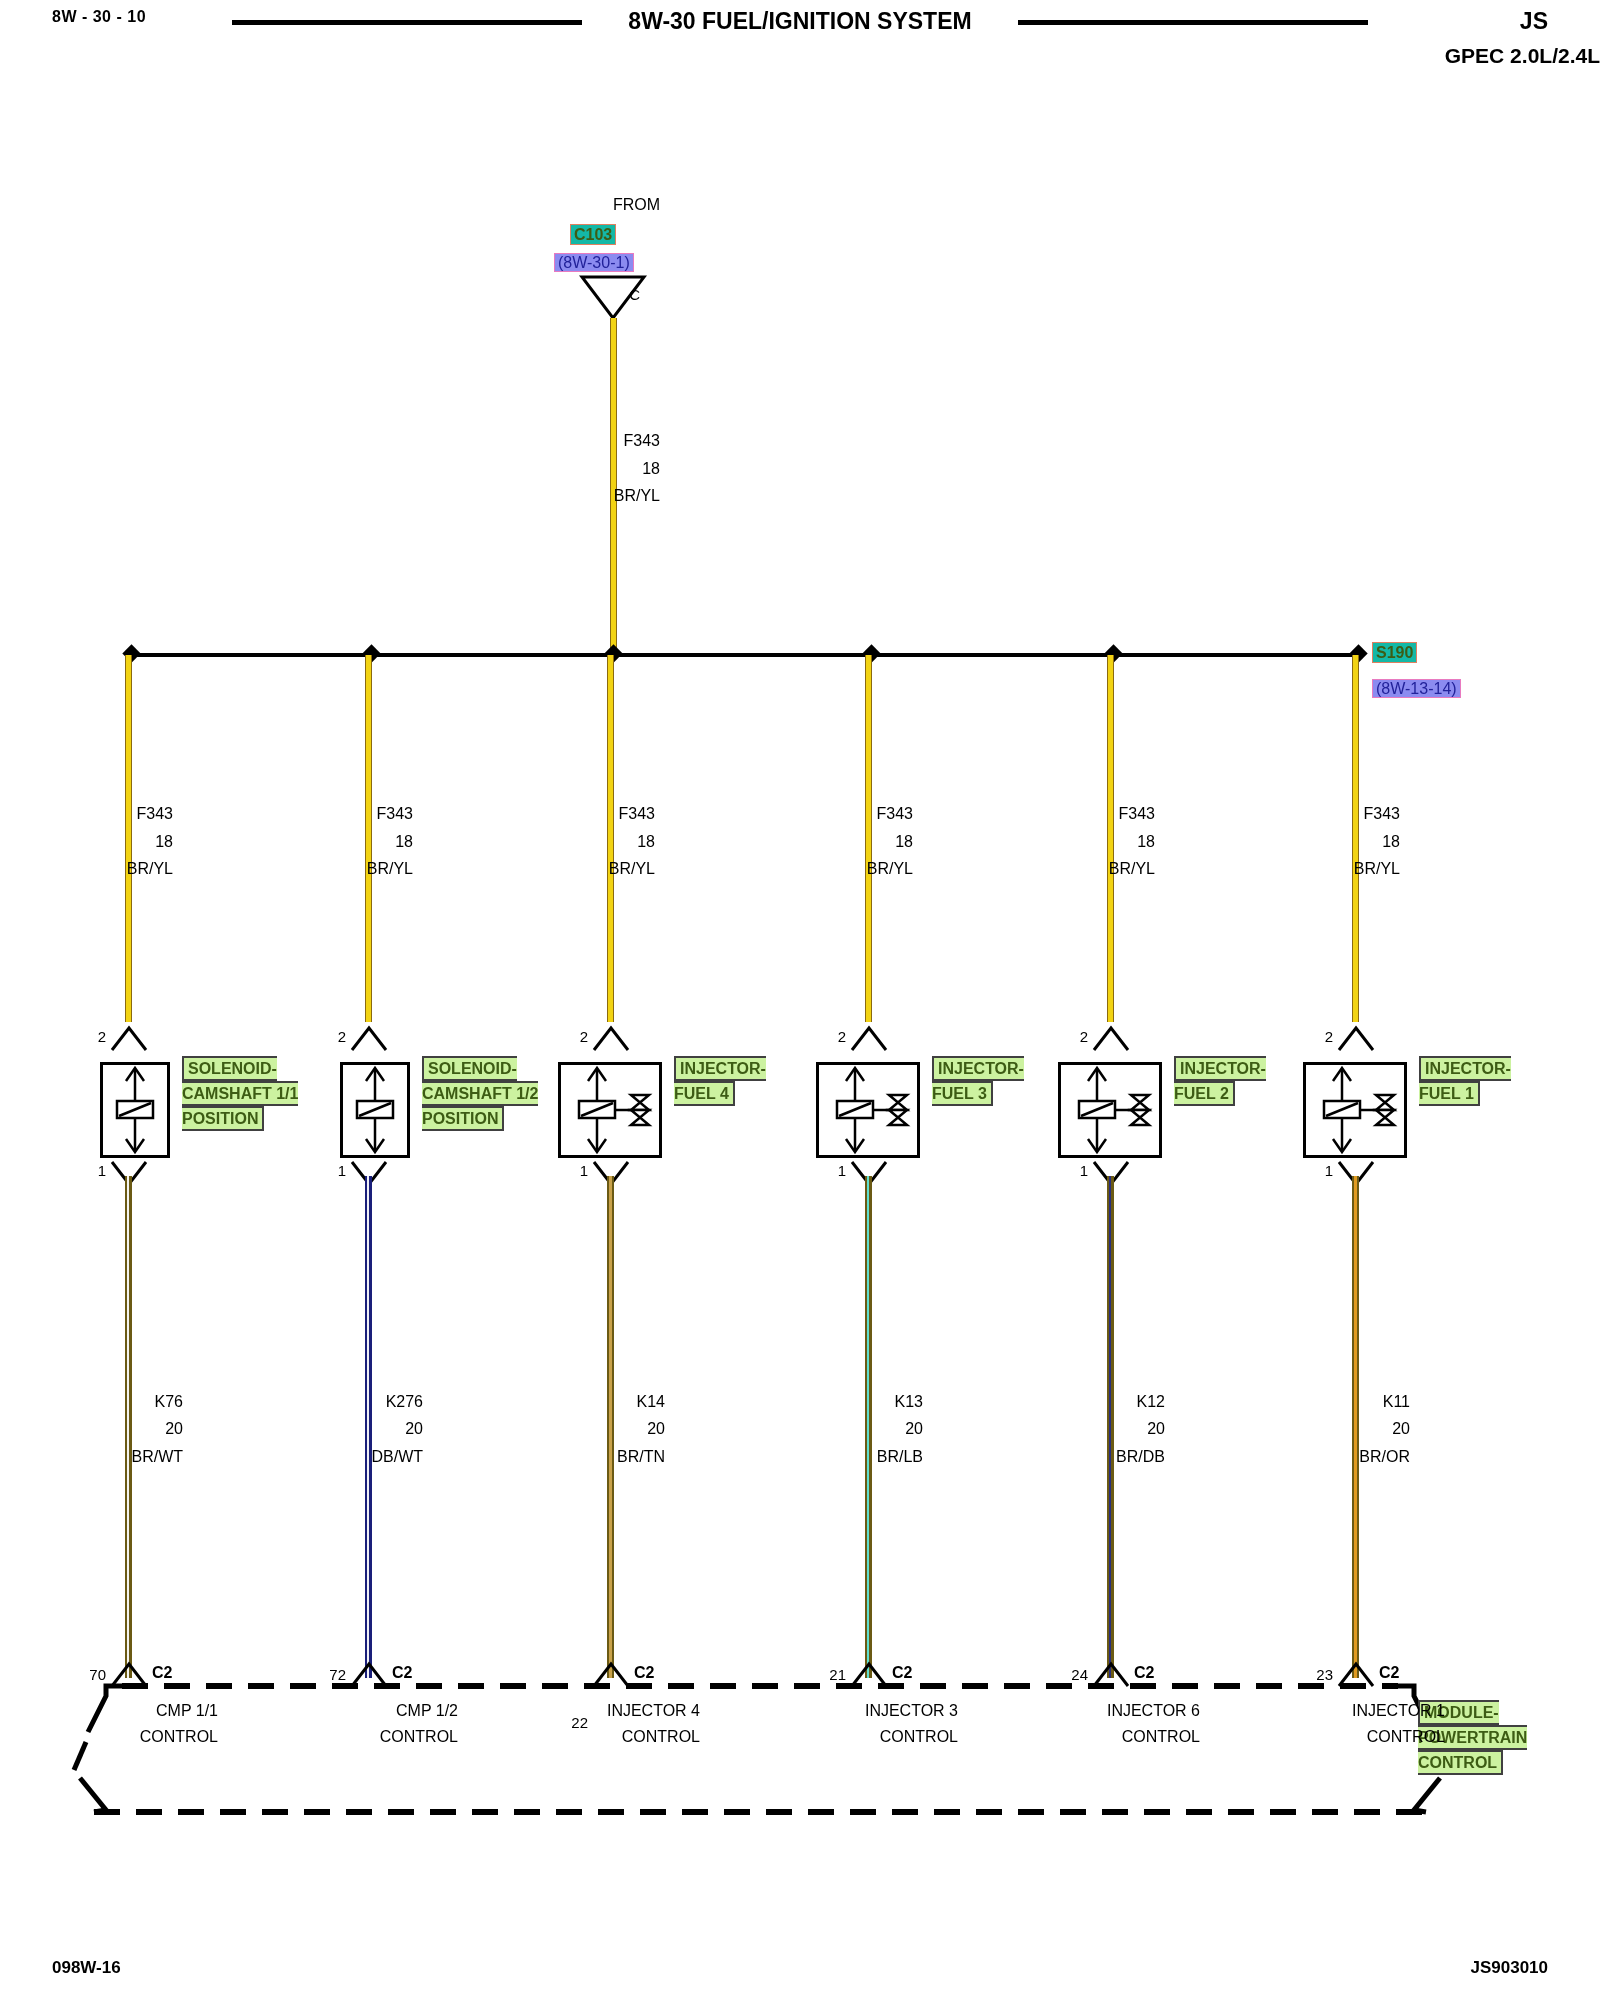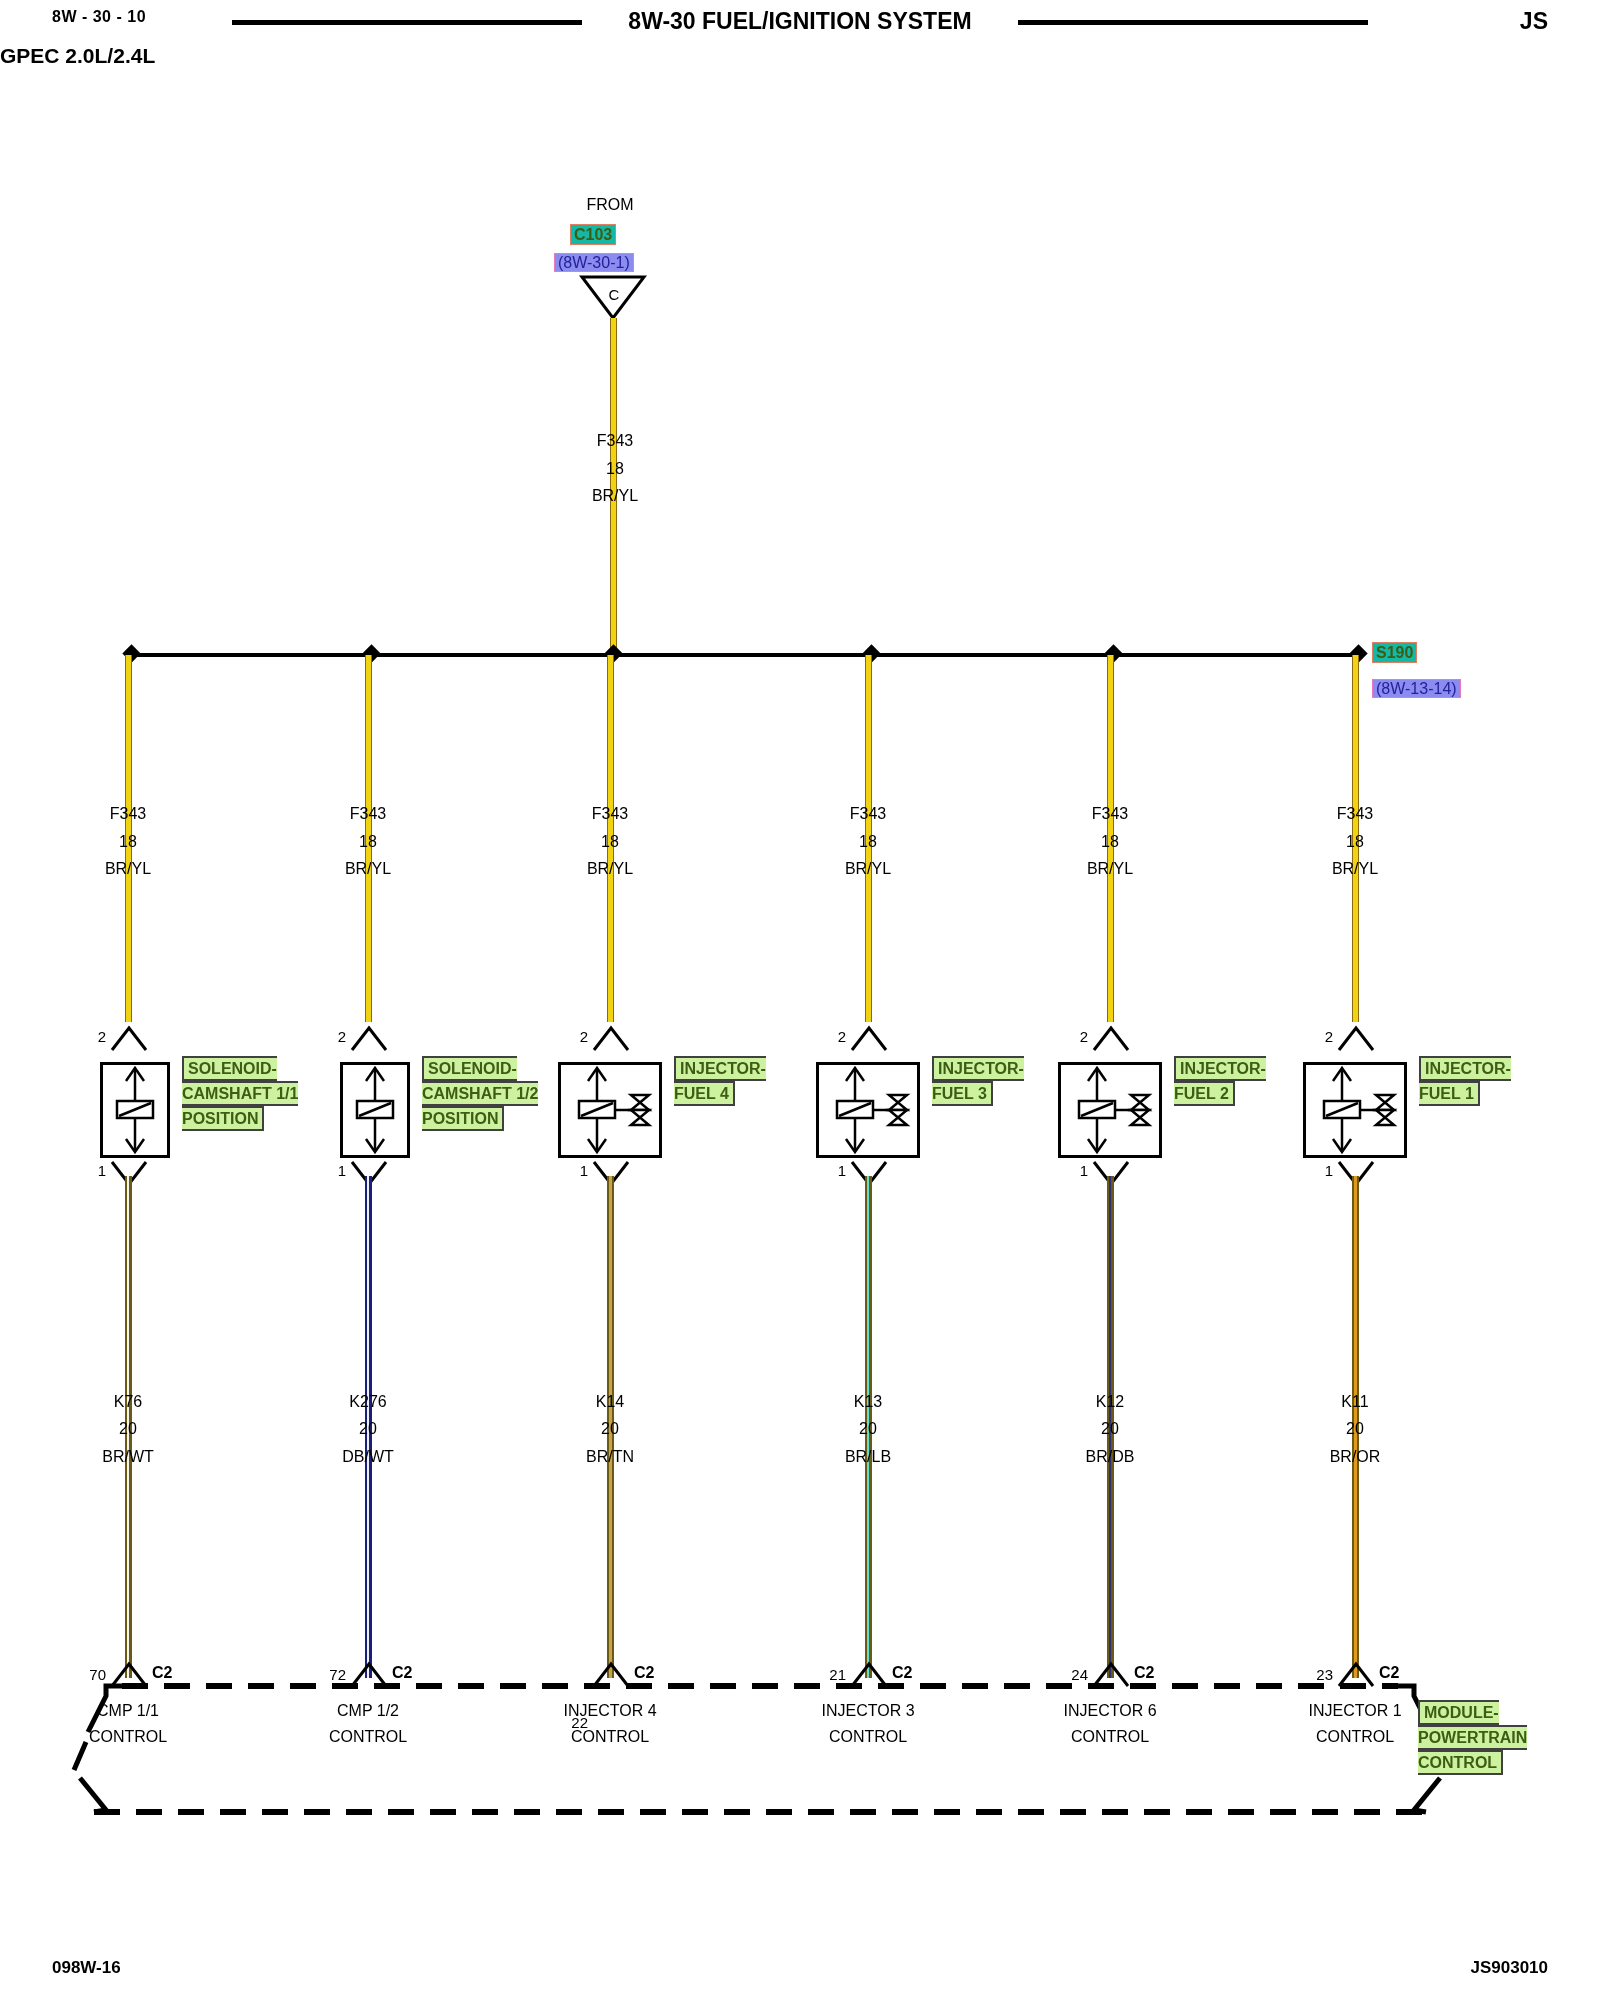--- a/index.html
+++ b/index.html
@@ -33,21 +33,21 @@
     white-space: nowrap;
   }
   .hdr-title {
     left: 0; right: 0; top: 8px;
     text-align: center;
     font-size: 23px; font-weight: bold;
     white-space: nowrap;
   }
   .hdr-sub {
     left: 0; right: 0; top: 44px;
-    text-align: left;
+    text-align: right;
     font-size: 21px; font-weight: bold;
     white-space: nowrap;
   }
   .hdr-rule {
     height: 5px; background: #000; top: 20px;
   }
   .hdr-rule.l { left: 232px; width: 350px; }
   .hdr-rule.r { right: 232px; width: 350px; }
 
   
@@ -86,21 +86,21 @@
     color: #3d5c14;
     font-weight: bold;
     font-size: 16px;
     line-height: 25px;
     padding: 2px 4px;
     white-space: pre-line;
   }
 
   
   .txt { font-size: 16px; white-space: nowrap; }
-  .txt-c { font-size: 16px; white-space: nowrap; text-align: center; }
+  .txt-c { font-size: 16px; white-space: nowrap; text-align: right; }
   .txt-b { font-size: 16px; font-weight: bold; white-space: nowrap; }
   .txt-sm { font-size: 15px; white-space: nowrap; }
 
   
   .wire { width: 7px; }
   .wire-bryl  { background: linear-gradient(to right,#8a6a10 0 1px,#f2d313 1px 6px,#8a6a10 6px 7px); }
   .wire-brwt  { background: linear-gradient(to right,#6b5a14 0 2px,#f5f5f0 2px 4px,#6b5a14 4px 7px); }
   .wire-dbwt  { background: linear-gradient(to right,#1a1f7a 0 2px,#f0f0f8 2px 4px,#1a1f7a 4px 7px); }
   .wire-brtn  { background: linear-gradient(to right,#6b5a14 0 2px,#c9a24a 2px 5px,#6b5a14 5px 7px); }
   .wire-brlb  { background: linear-gradient(to right,#6b5a14 0 2px,#5fe0d0 2px 4px,#6b5a14 4px 7px); }

